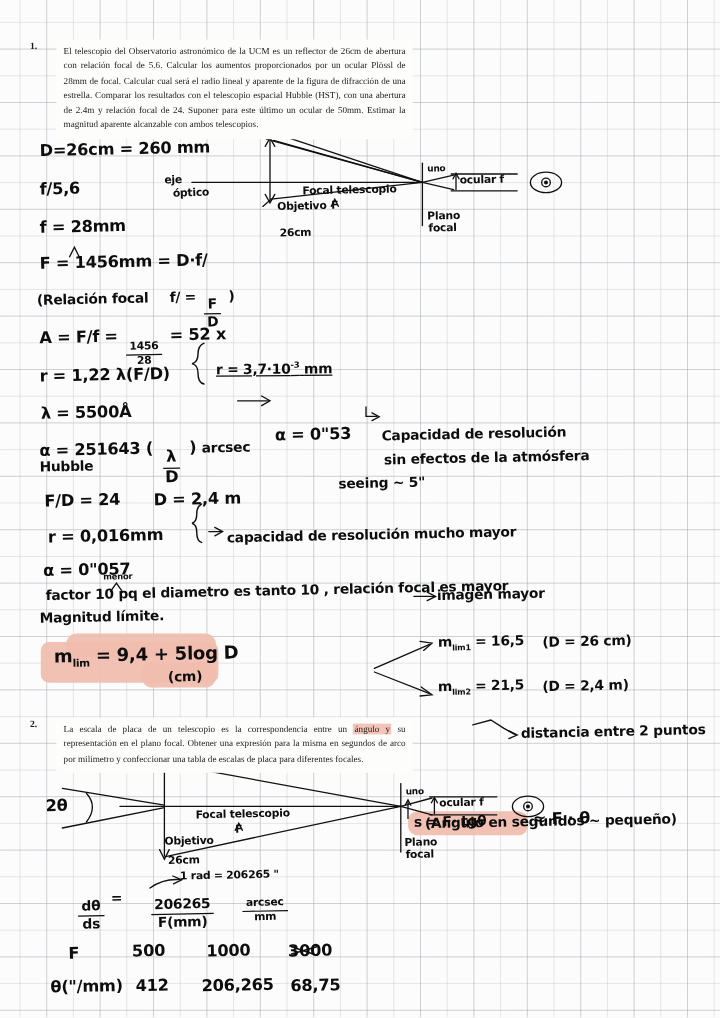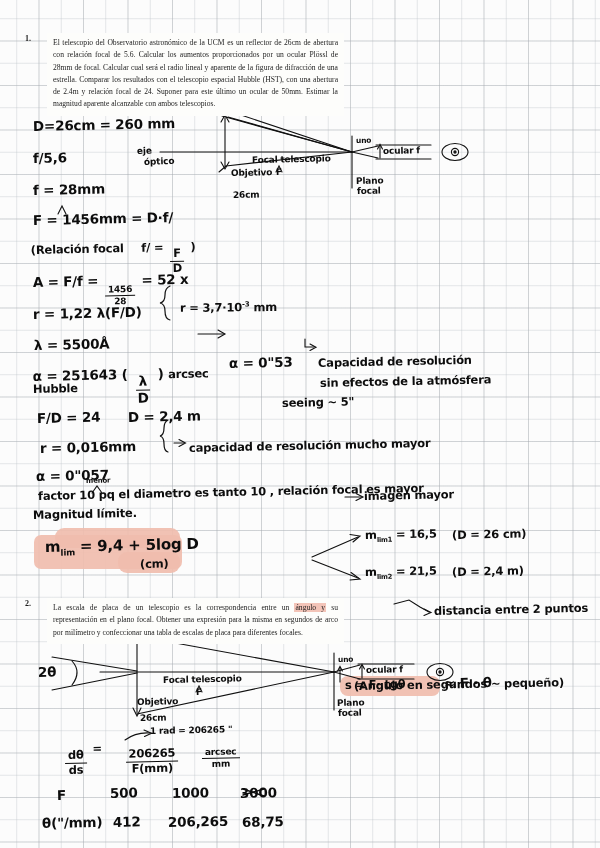--- a/index.html
+++ b/index.html
@@ -46,21 +46,21 @@
     transform-origin:left center;
   }
   .ink{font-weight:600;}
   .sm{font-size:9px;}
   .md{font-size:11.5px;}
   .lg{font-size:13.5px;}
   .xl{font-size:15px;}
   .tiny{font-size:7.5px;}
   .sk1{transform:rotate(-1.2deg);}
   .sk2{transform:rotate(-2.2deg);}
-  .sk0{transform:rotate(-.5deg);}
+  .sk0{transform:rotate(-.5deg);text-decoration:underline;}
   
   .marker{
     position:absolute;
     background:#f0bdae;
     opacity:.92;
     border-radius:7px;
     z-index:0;
   }
   .hw,.printed,svg.overlay{z-index:2;}
   

